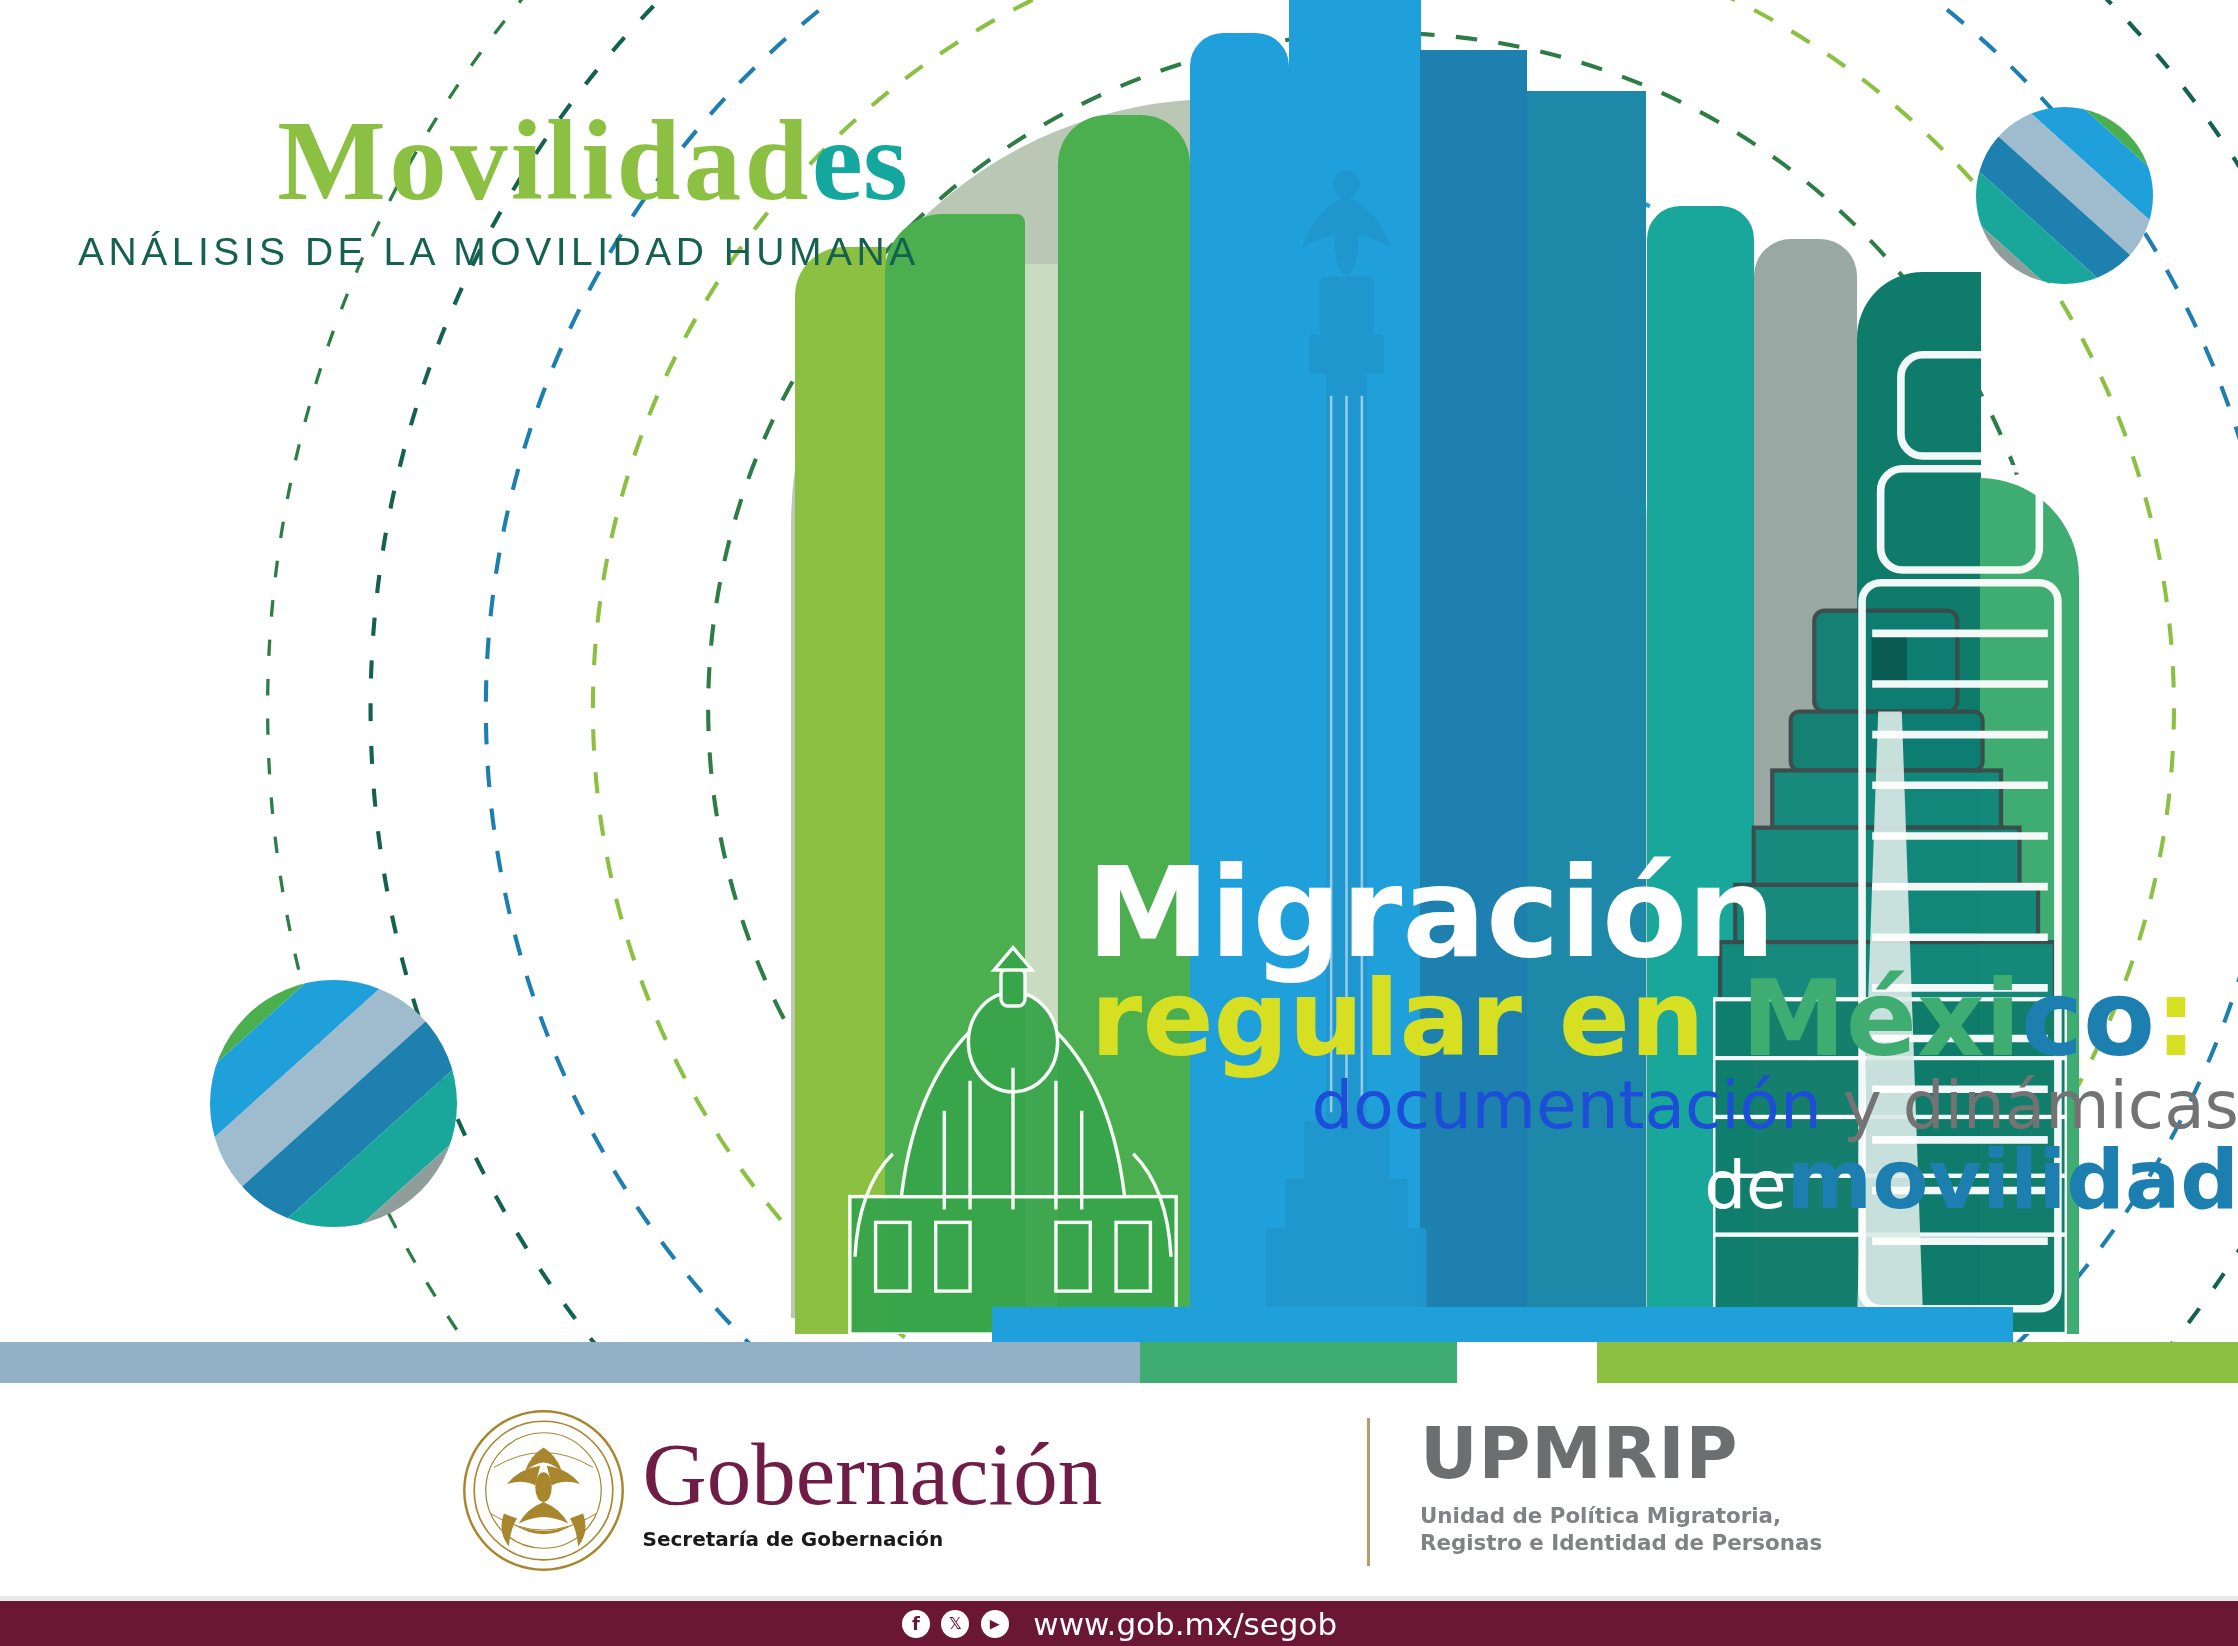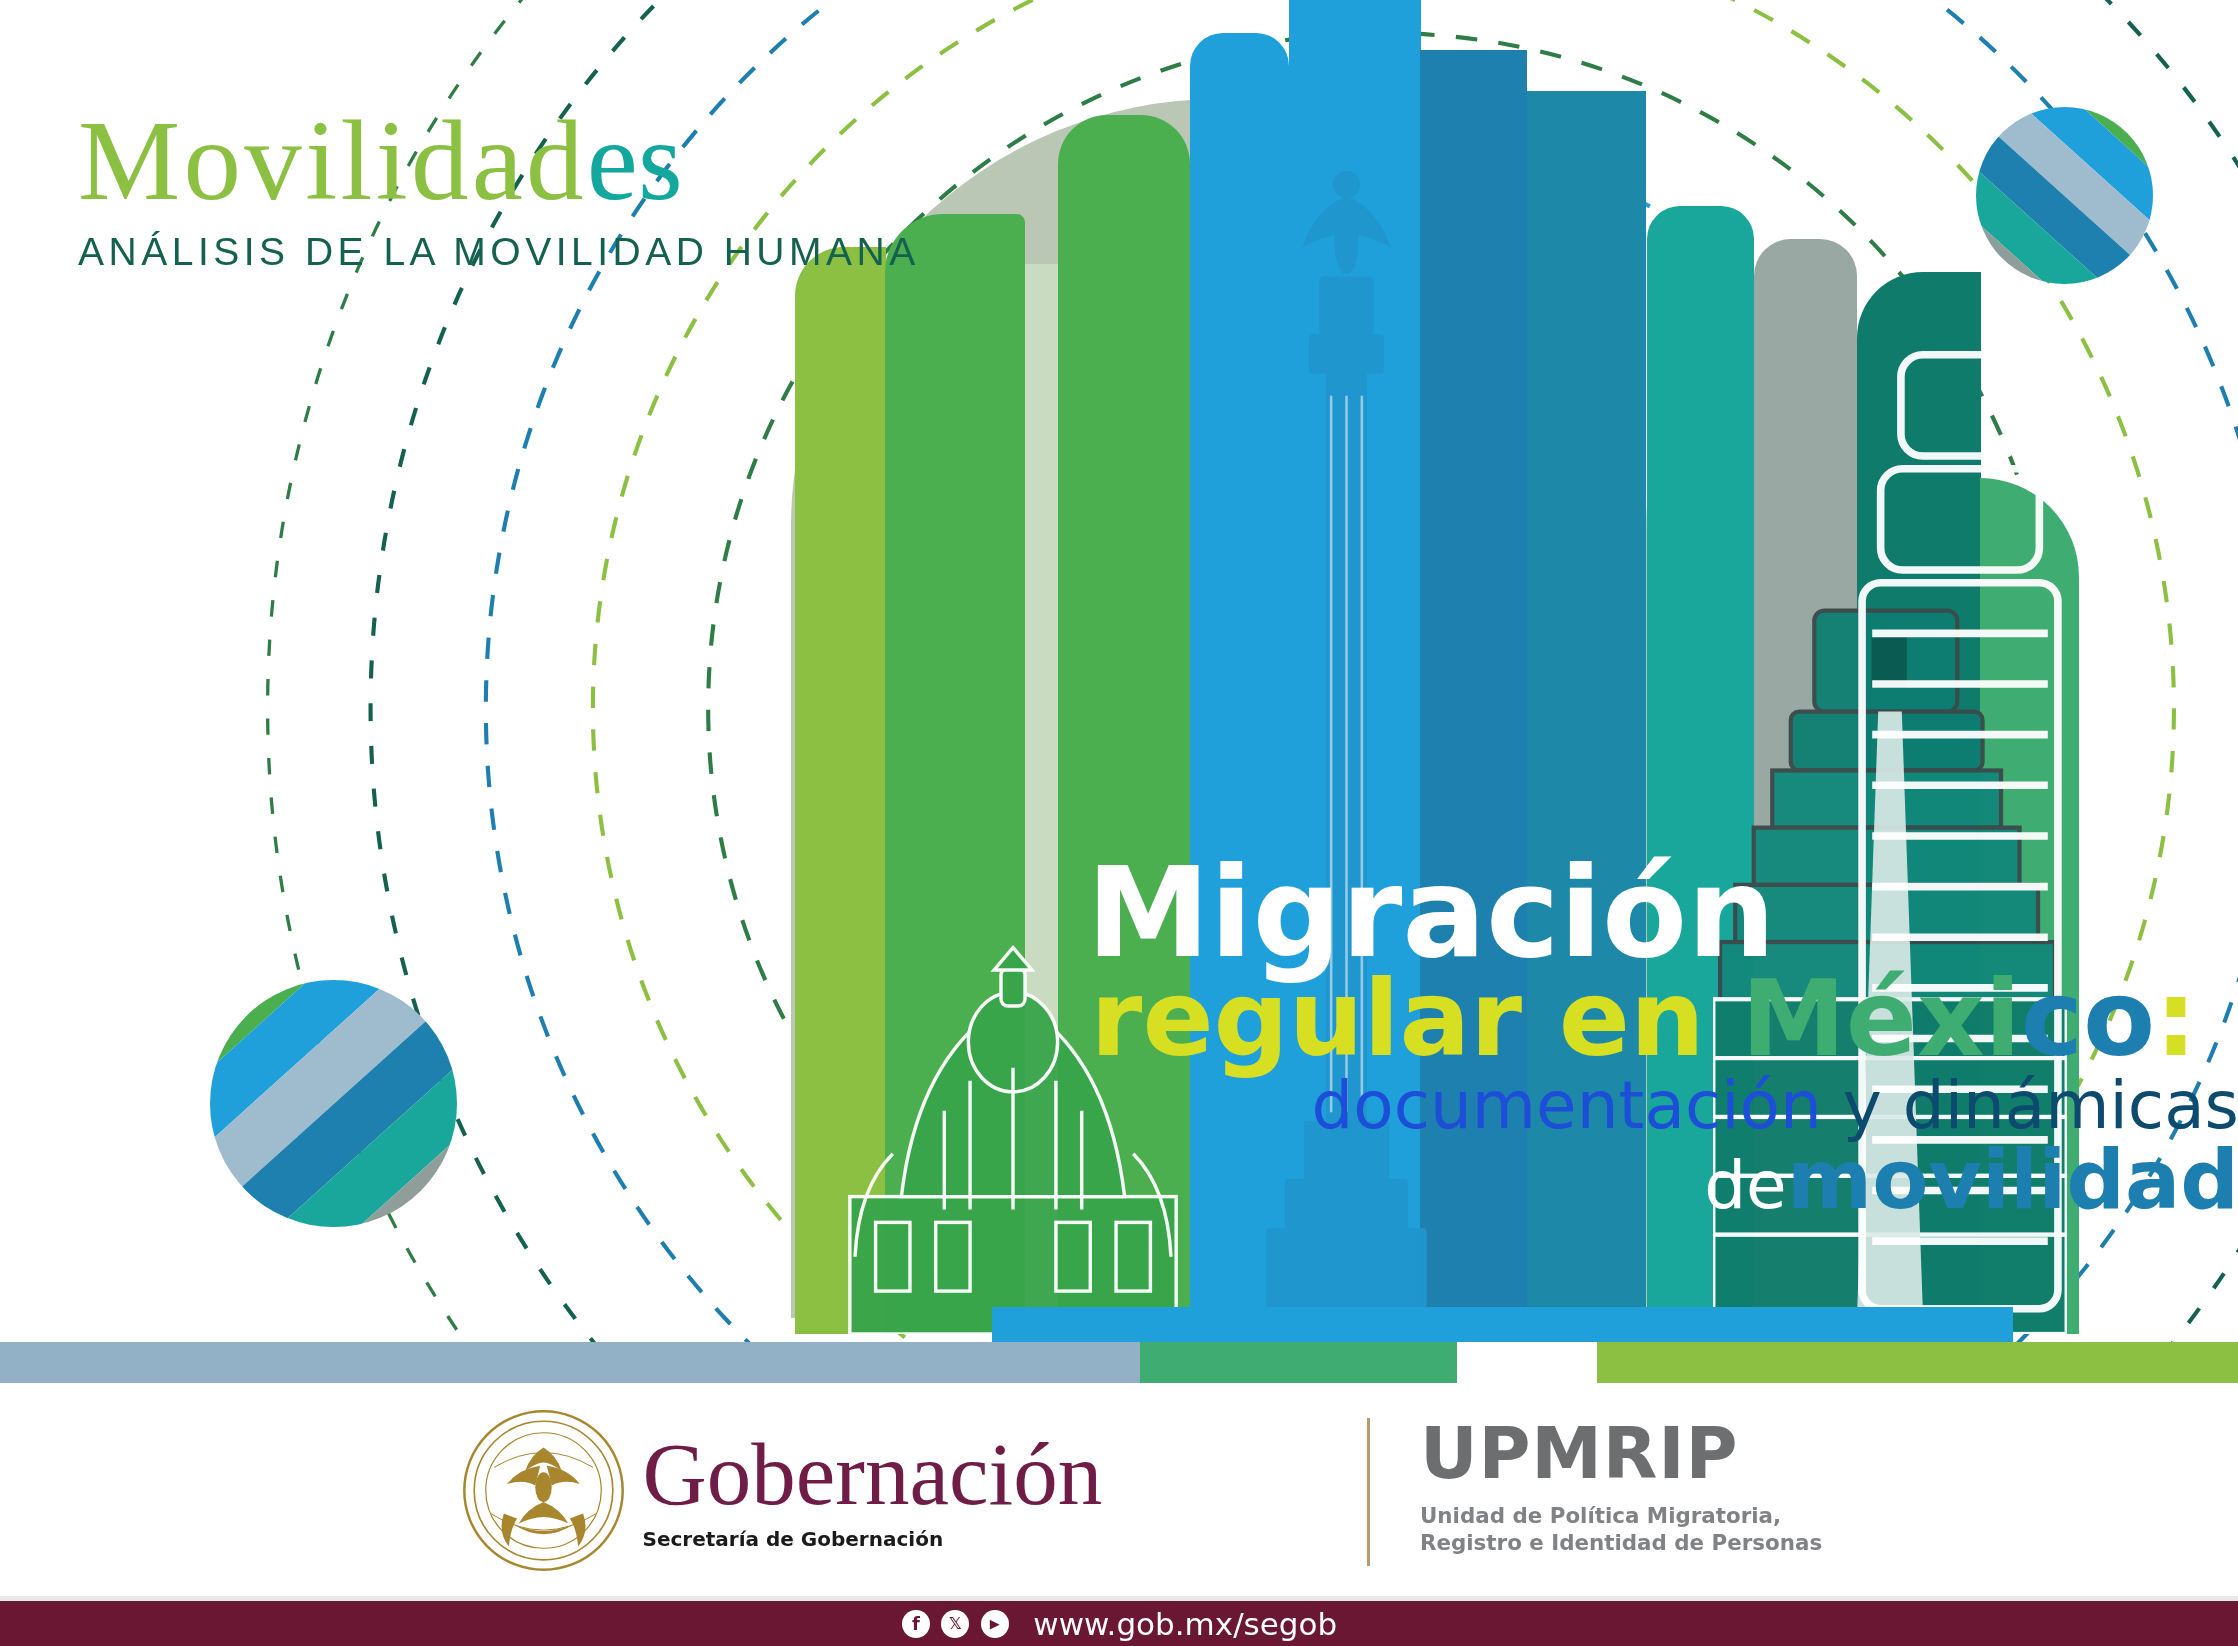--- a/index.html
+++ b/index.html
@@ -5,22 +5,22 @@
   html,body{margin:0;padding:0;background:#fff;}
   body{font-family:"Liberation Sans",sans-serif;}
 
   #poster{
     position:relative;width:2239px;height:1647px;overflow:hidden;background:#ffffff;
   }
 
   
   .masthead{position:absolute;left:78px;top:103px;width:1029px;}
   .masthead-title{
-    font-family:"Liberation Serif",serif;font-weight:400;font-size:115px;
-    line-height:1;letter-spacing:3.3px;color:#8CC043;white-space:nowrap;
+    font-family:"Liberation Serif",serif;font-weight:700;font-size:115px;
+    line-height:1;letter-spacing:3.3px;color:#8CC043;white-space:nowrap;text-align:center;
   }
   .masthead-title .tail{color:#14A79D;letter-spacing:0;}
   .masthead-sub{
     margin-top:11.5px;font-size:39px;letter-spacing:4.5px;color:#14614F;
     font-weight:400;white-space:nowrap;
   }
 
   .issue-block{position:absolute;left:82px;top:482px;width:782px;}
   .issue-date{font-size:51px;font-weight:700;color:#3FAC72;letter-spacing:0.4px;
     font-family:"DejaVu Sans",sans-serif;}
@@ -52,21 +52,21 @@
     text-align:left;margin-left:16.5px;font-family:"DejaVu Sans",sans-serif;}
   .h-line2{font-size:105px;font-weight:700;line-height:.95;text-align:left;
     margin-left:20.6px;font-family:"DejaVu Sans",sans-serif;}
   .h-line2 .a{color:#D7DF23;}
   .h-line2 .b{color:#3FAC72;}
   .h-line2 .c{color:#1D7EB0;}
   .h-line2 .d{color:#D7DF23;}
   .h-line3{font-size:66px;line-height:1.0;text-align:right;
     font-family:"DejaVu Sans",sans-serif;font-weight:400;margin-top:3.3px;}
   .h-line3 .k{color:#1d4ed8;}
-  .h-line3 .g{color:#0c4a6e;}
+  .h-line3 .g{color:#737373;}
   .h-line4{font-size:66px;line-height:1.0;text-align:right;
     font-family:"DejaVu Sans",sans-serif;}
   .h-line4 .w{color:#ffffff;font-weight:400;}
   .h-line4 .m{color:#1D7EB0;font-weight:700;font-size:82px;}
 
   
   .band{position:absolute;}
 
   
   .footer{position:absolute;left:0;top:1383px;width:2239px;height:206px;background:#fff;}

